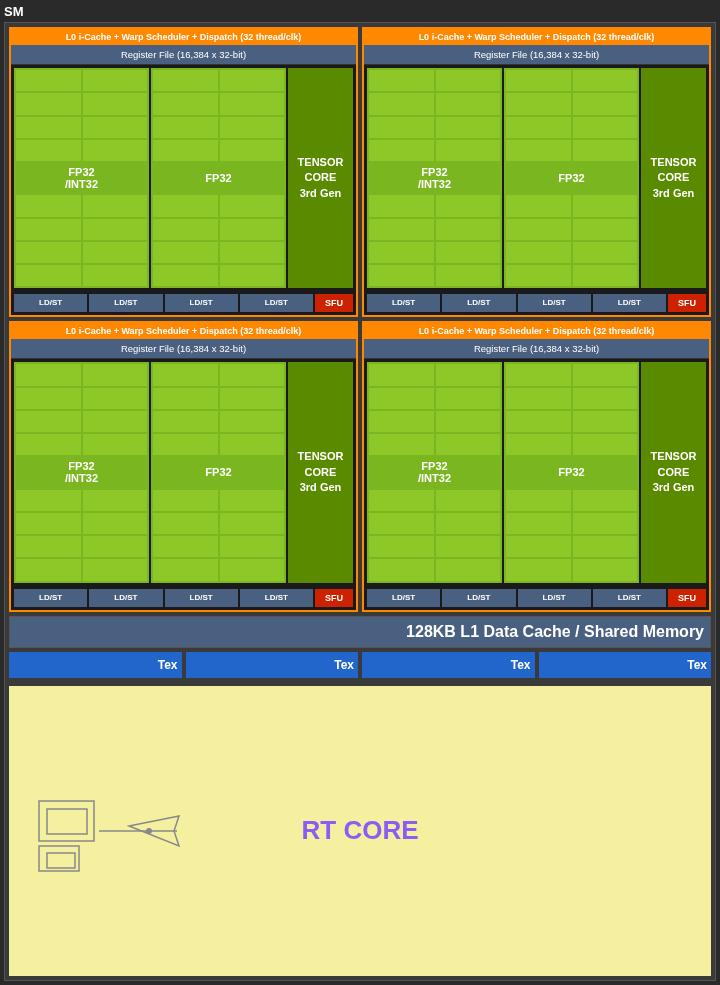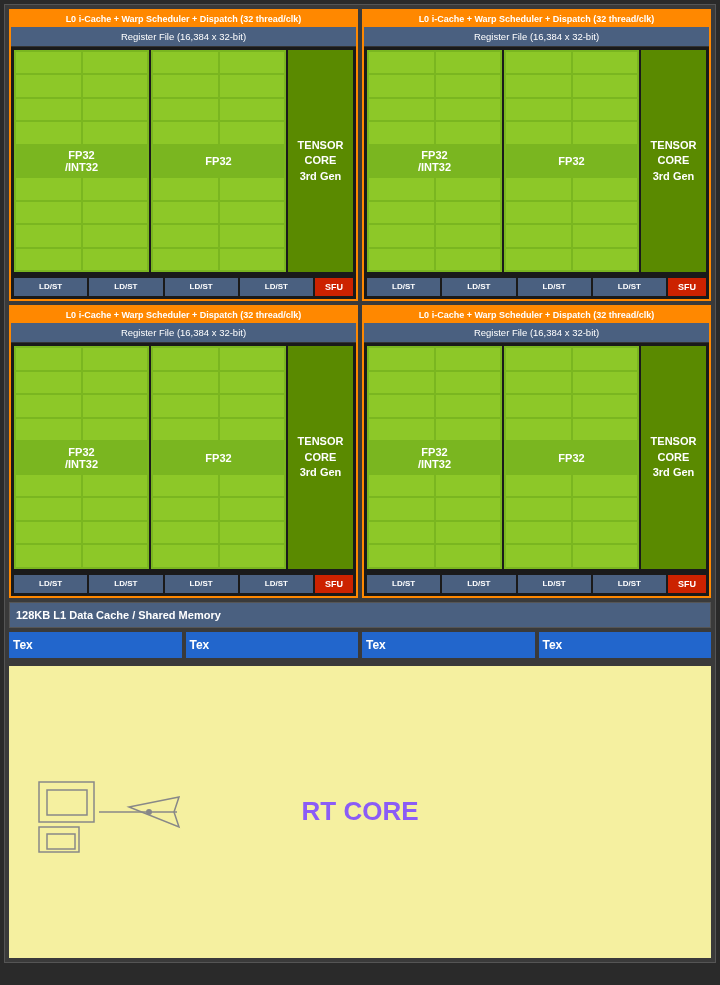--- a/index.html
+++ b/index.html
@@ -86,38 +86,38 @@
       font-size: 9px;
       text-align: center;
       padding: 4px 4px;
       font-weight: bold;
       width: 38px;
     }
     
     .l1-cache {
       background: #4a6080;
       color: white;
-      font-size: 11px;
-      font-weight: bold;
-      text-align: left;
+      font-size: 16px;
+      font-weight: bold;
+      text-align: right;
       padding: 6px;
       border: 1px solid #555;
     }
     
     .tex-row {
       display: flex;
       gap: 4px;
     }
     .tex-unit {
       flex: 1;
       background: #2266cc;
       color: white;
       font-size: 12px;
       font-weight: bold;
-      text-align: left;
+      text-align: right;
       padding: 6px 4px;
     }
     
     .rt-core {
       background: #f5f0a0;
       margin-top: 4px;
       flex: 1;
       display: flex;
       align-items: center;
       justify-content: center;
@@ -133,20 +133,21 @@
       font-weight: bold;
       color: #8b5cf6;
       display: block;
       line-height: 1.3;
     }
   </style>
 </head>
 <body>
 
 <div class="sm-container">
+  <div class="sm-label">SM</div>
   <div class="sm-inner" style="height: calc(100% - 18px);">
 
     <div class="sub-partitions-row" style="flex:1;">
 
       <div class="sub-partition">
         <div class="l0-header">L0 i-Cache + Warp Scheduler + Dispatch (32 thread/clk)</div>
         <div class="register-file">Register File (16,384 x 32-bit)</div>
         <div class="cores-area">
 
           <div style="flex:1; background:#7ab620; display:flex; flex-direction:column; gap:2px; padding:2px;">

